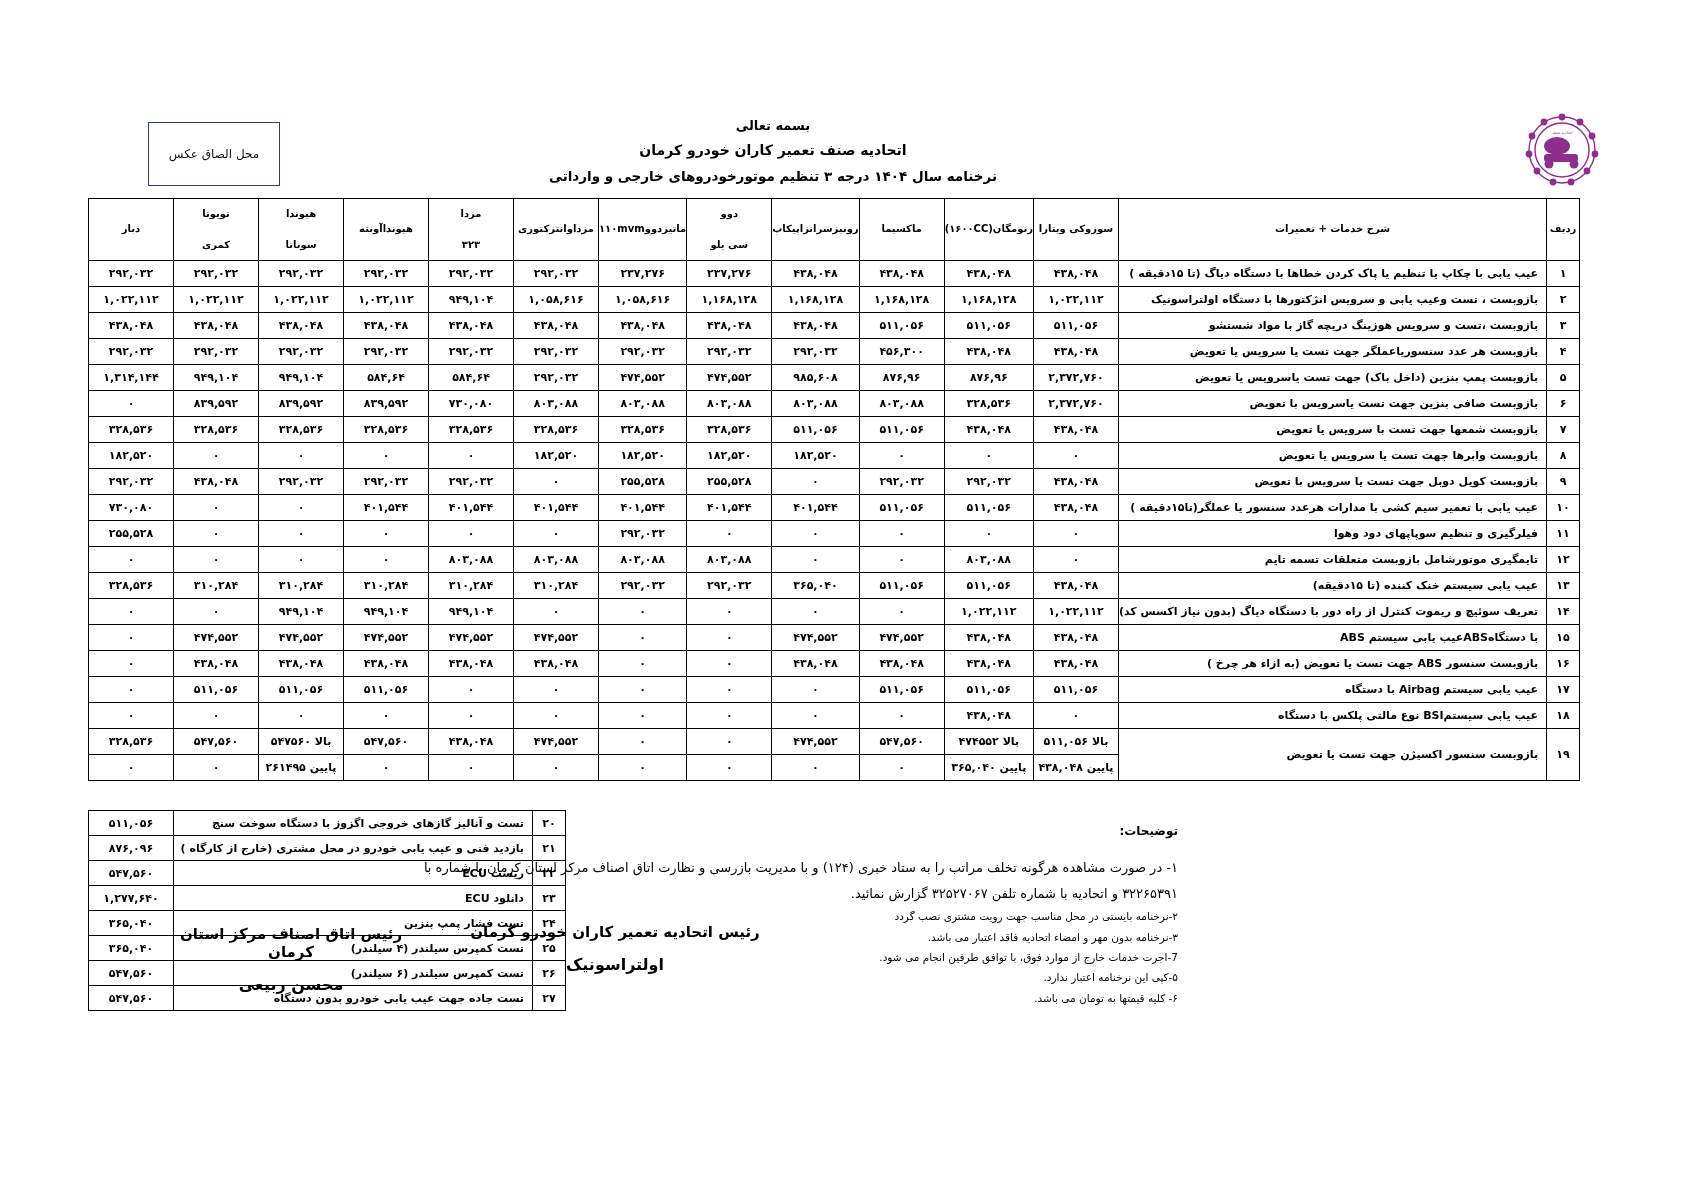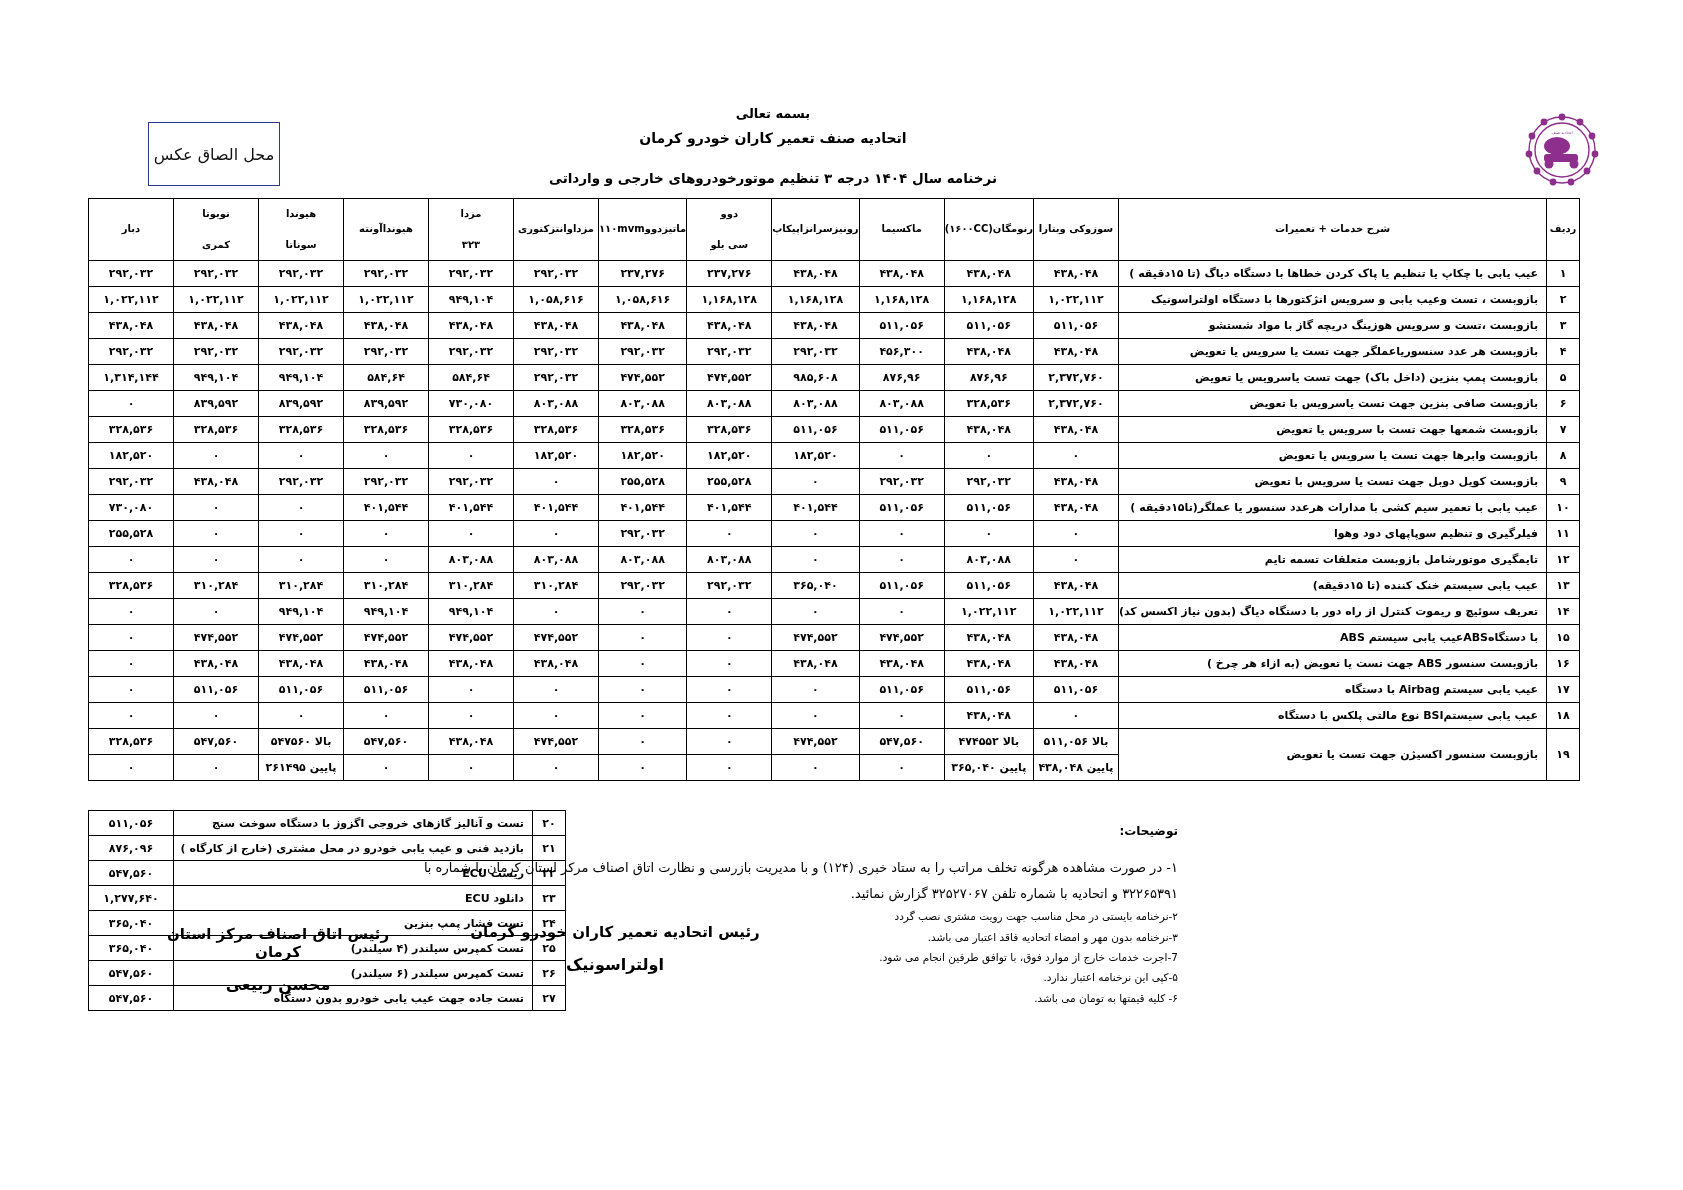--- a/index.html
+++ b/index.html
@@ -10,28 +10,28 @@
     position:relative;
     overflow:hidden;
   }
   .page{position:relative;width:1683px;height:1190px;}
 
   
   .photo-box{
     position:absolute;left:148px;top:122px;width:130px;height:62px;
     border:1px solid #2b3a8f;
     display:flex;align-items:center;justify-content:center;
-    font-size:16px;color:#111;
+    font-size:12px;color:#111;
   }
   .header-center{
-    position:absolute;right:580px;top:106px;width:660px;
+    position:absolute;right:580px;top:118px;width:660px;
     text-align:center;direction:rtl;
   }
   .header-center .l1{font-size:13px;font-weight:bold;margin-bottom:9px;}
-  .header-center .l2{font-size:14px;font-weight:bold;margin-bottom:24px;}
+  .header-center .l2{font-size:14px;font-weight:bold;margin-bottom:10px;}
   .header-center .l3{font-size:13.5px;font-weight:bold;}
 
   .logo{
     position:absolute;right:78px;top:110px;width:86px;height:80px;
   }
   .logo svg{display:block;}
 
   
   table.rate{
     position:absolute;left:88px;top:198px;
@@ -77,21 +77,21 @@
     font-weight:bold;padding:0;
   }
   table.extra .e-row{width:32px;}
   table.extra .e-desc{width:350px;text-align:right;padding-right:8px;}
   table.extra .e-price{width:84px;}
 
   
   .sig{position:absolute;direction:rtl;text-align:center;font-weight:bold;}
   .sig .t{font-size:15px;margin-bottom:14px;}
   .sig .n{font-size:16px;}
-  .sig-left{left:148px;top:925px;width:260px;}
+  .sig-left{left:161px;top:925px;width:260px;}
   .sig-right{left:470px;top:923px;width:290px;}
 </style>
 </head>
 <body>
 
 <div class="page">
 
   <div class="photo-box">
     <span>محل الصاق عکس</span>
   </div>

